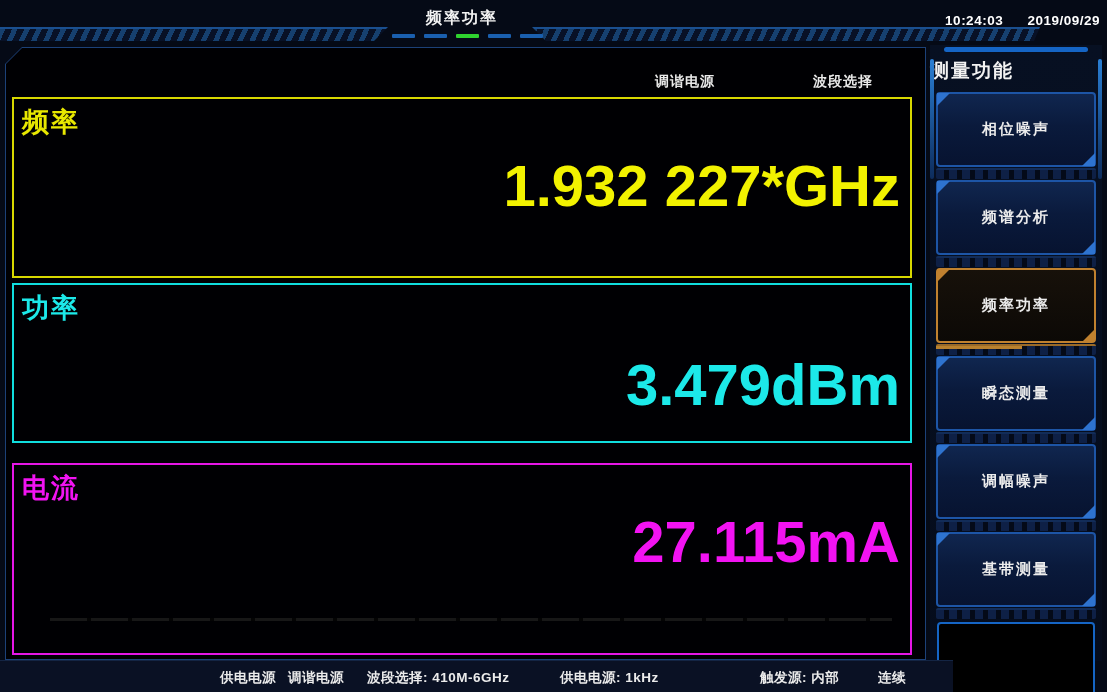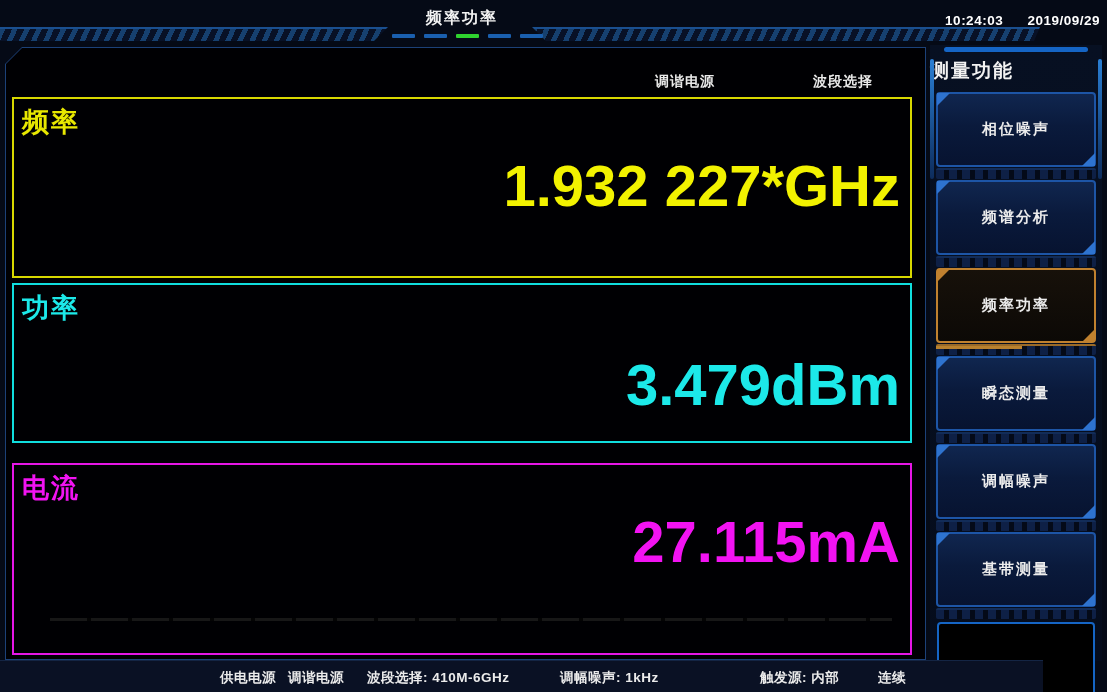--- a/index.html
+++ b/index.html
@@ -125,21 +125,21 @@
   .sidebar-bracket { position:relative; height:16px; margin-top:3px; }
   .sidebar-bracket::before, .sidebar-bracket::after {
     content:''; position:absolute; bottom:2px; width:58px; height:6px;
     background:#14a9e4; border-radius:3px;
   }
   .sidebar-bracket::before { left:8px;  transform:skewX(38deg); }
   .sidebar-bracket::after  { right:8px; transform:skewX(-38deg); }
 
   
   .statusbar {
-    position:absolute; left:0; bottom:0; width:1043px; height:32px;
+    position:absolute; left:0; bottom:0; width:953px; height:32px;
     background:#0a1124; border-top:1px solid #142544;
   }
   .statusbar span {
     position:absolute; top:8px; font-size:13.5px; font-weight:bold; color:#ebebeb; letter-spacing:0.5px;
   }
   .f0 { left:220px; } .f1 { left:288px; } .f2 { left:367px; }
   .f3 { left:560px; } .f4 { left:760px; } .f5 { left:878px; }
   .fmode { left:1027px;margin-top:26px; }
 </style>
 </head>
@@ -222,17 +222,17 @@
   <div class="btn-sep"></div>
 
   <div class="sidebar-display"></div>
   <div class="sidebar-bracket"></div>
 </aside>
 
 <footer class="statusbar">
   <span class="f0">供电电源</span>
   <span class="f1">调谐电源</span>
   <span class="f2">波段选择: 410M-6GHz</span>
-  <span class="f3">调幅噪声: 1kHz</span>
+  <span class="f3">供电电源: 1kHz</span>
   <span class="f4">触发源: 内部</span>
   <span class="f5">连续</span>
   <span class="fmode">本地</span>
 </footer>
 
 </body></html>

